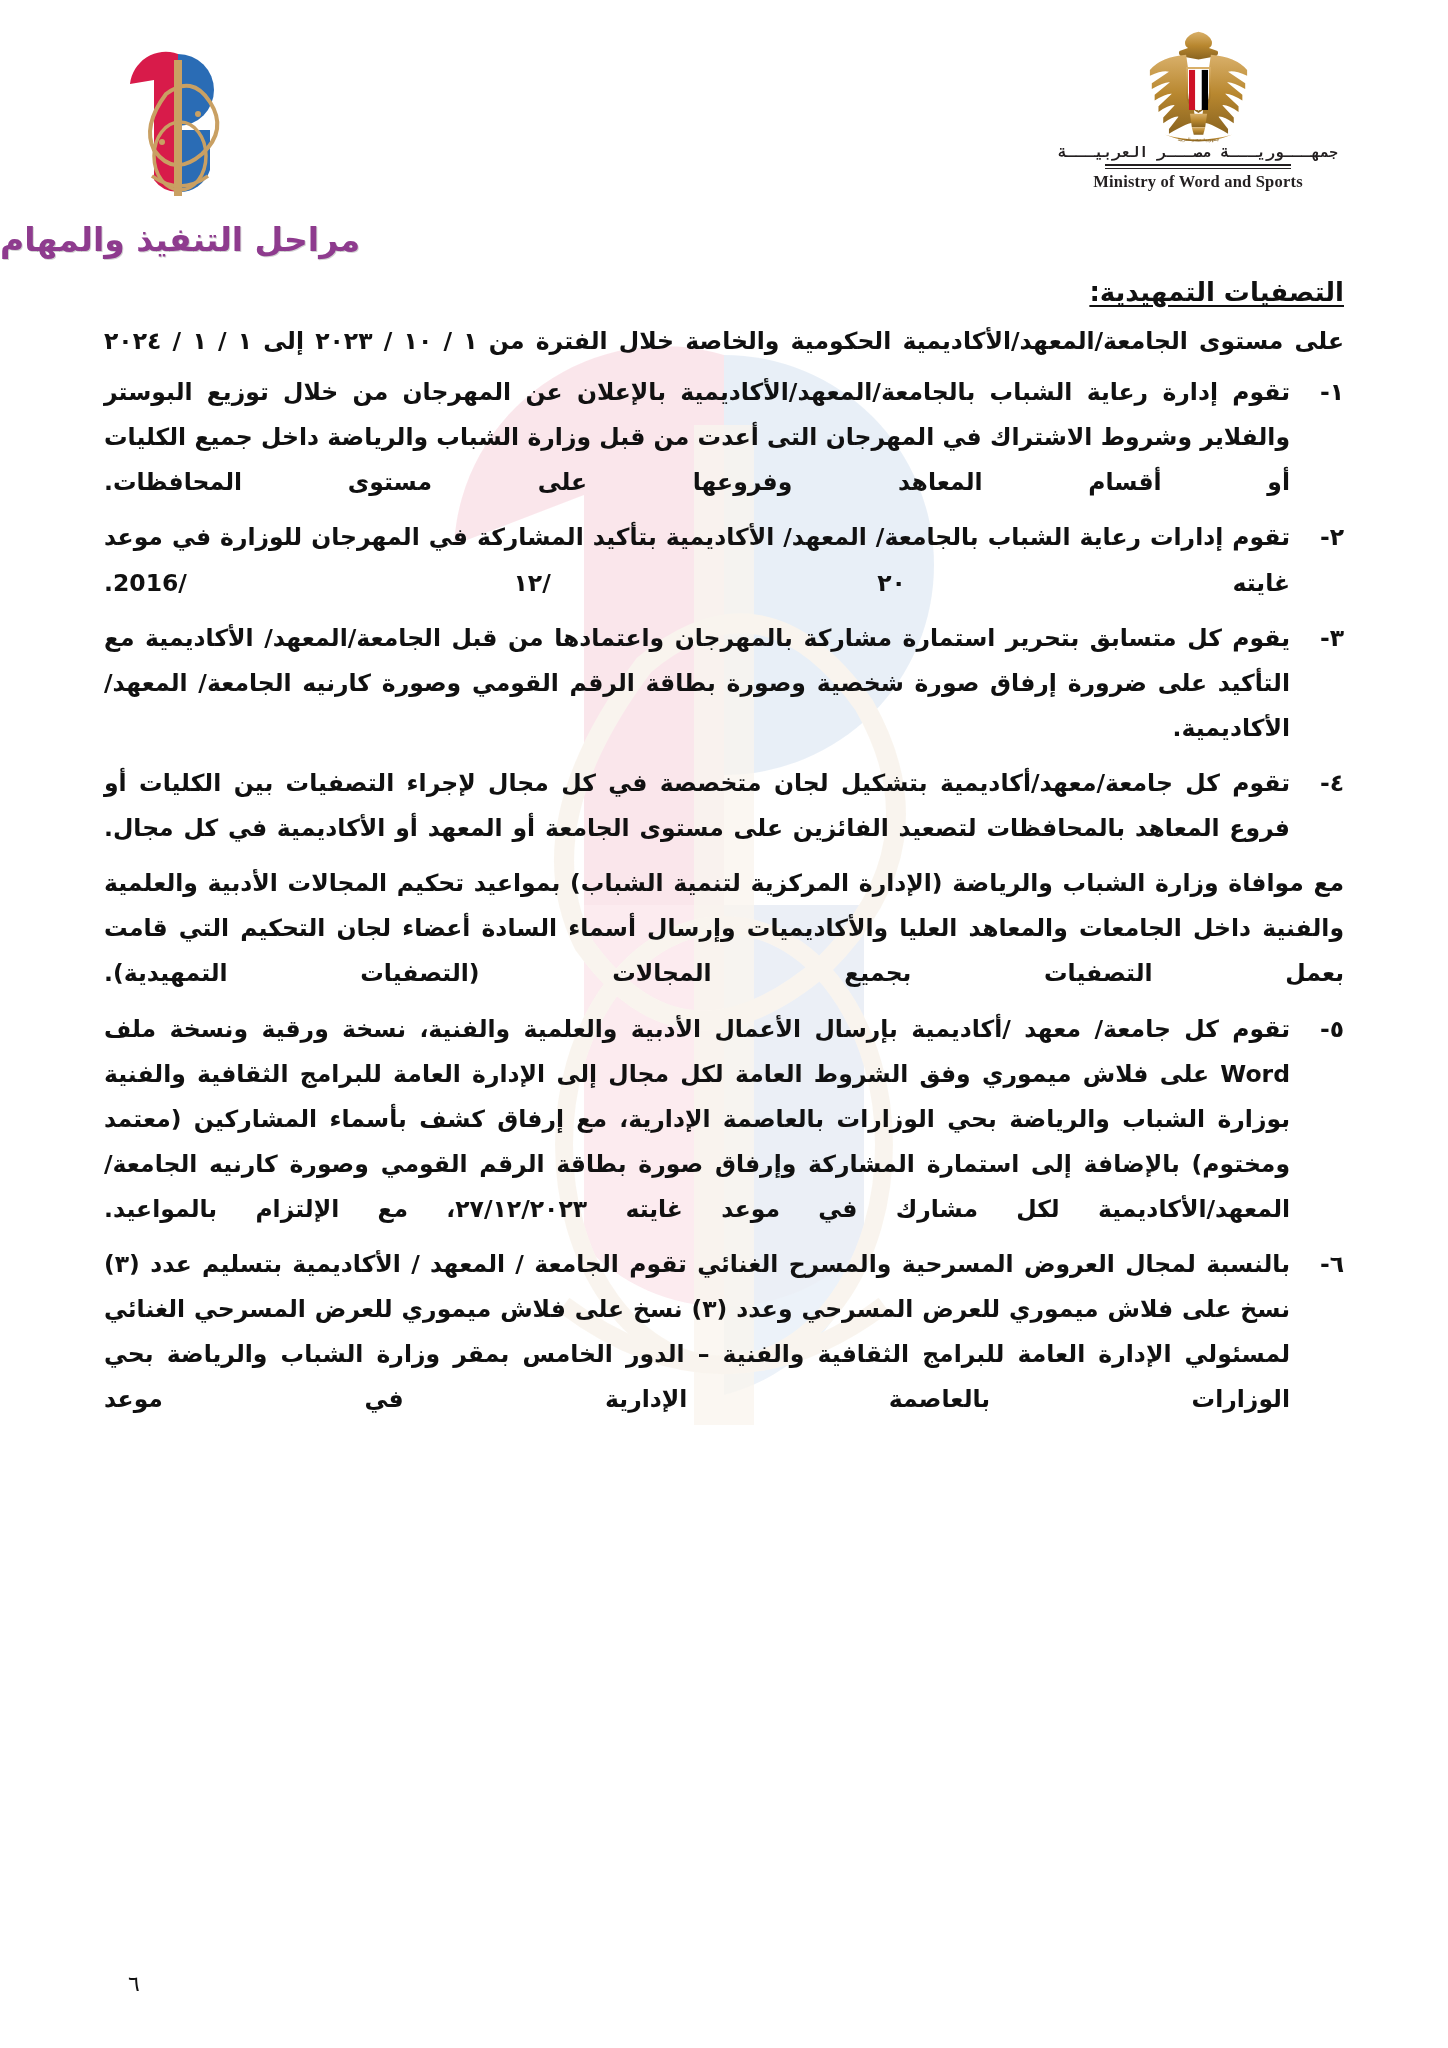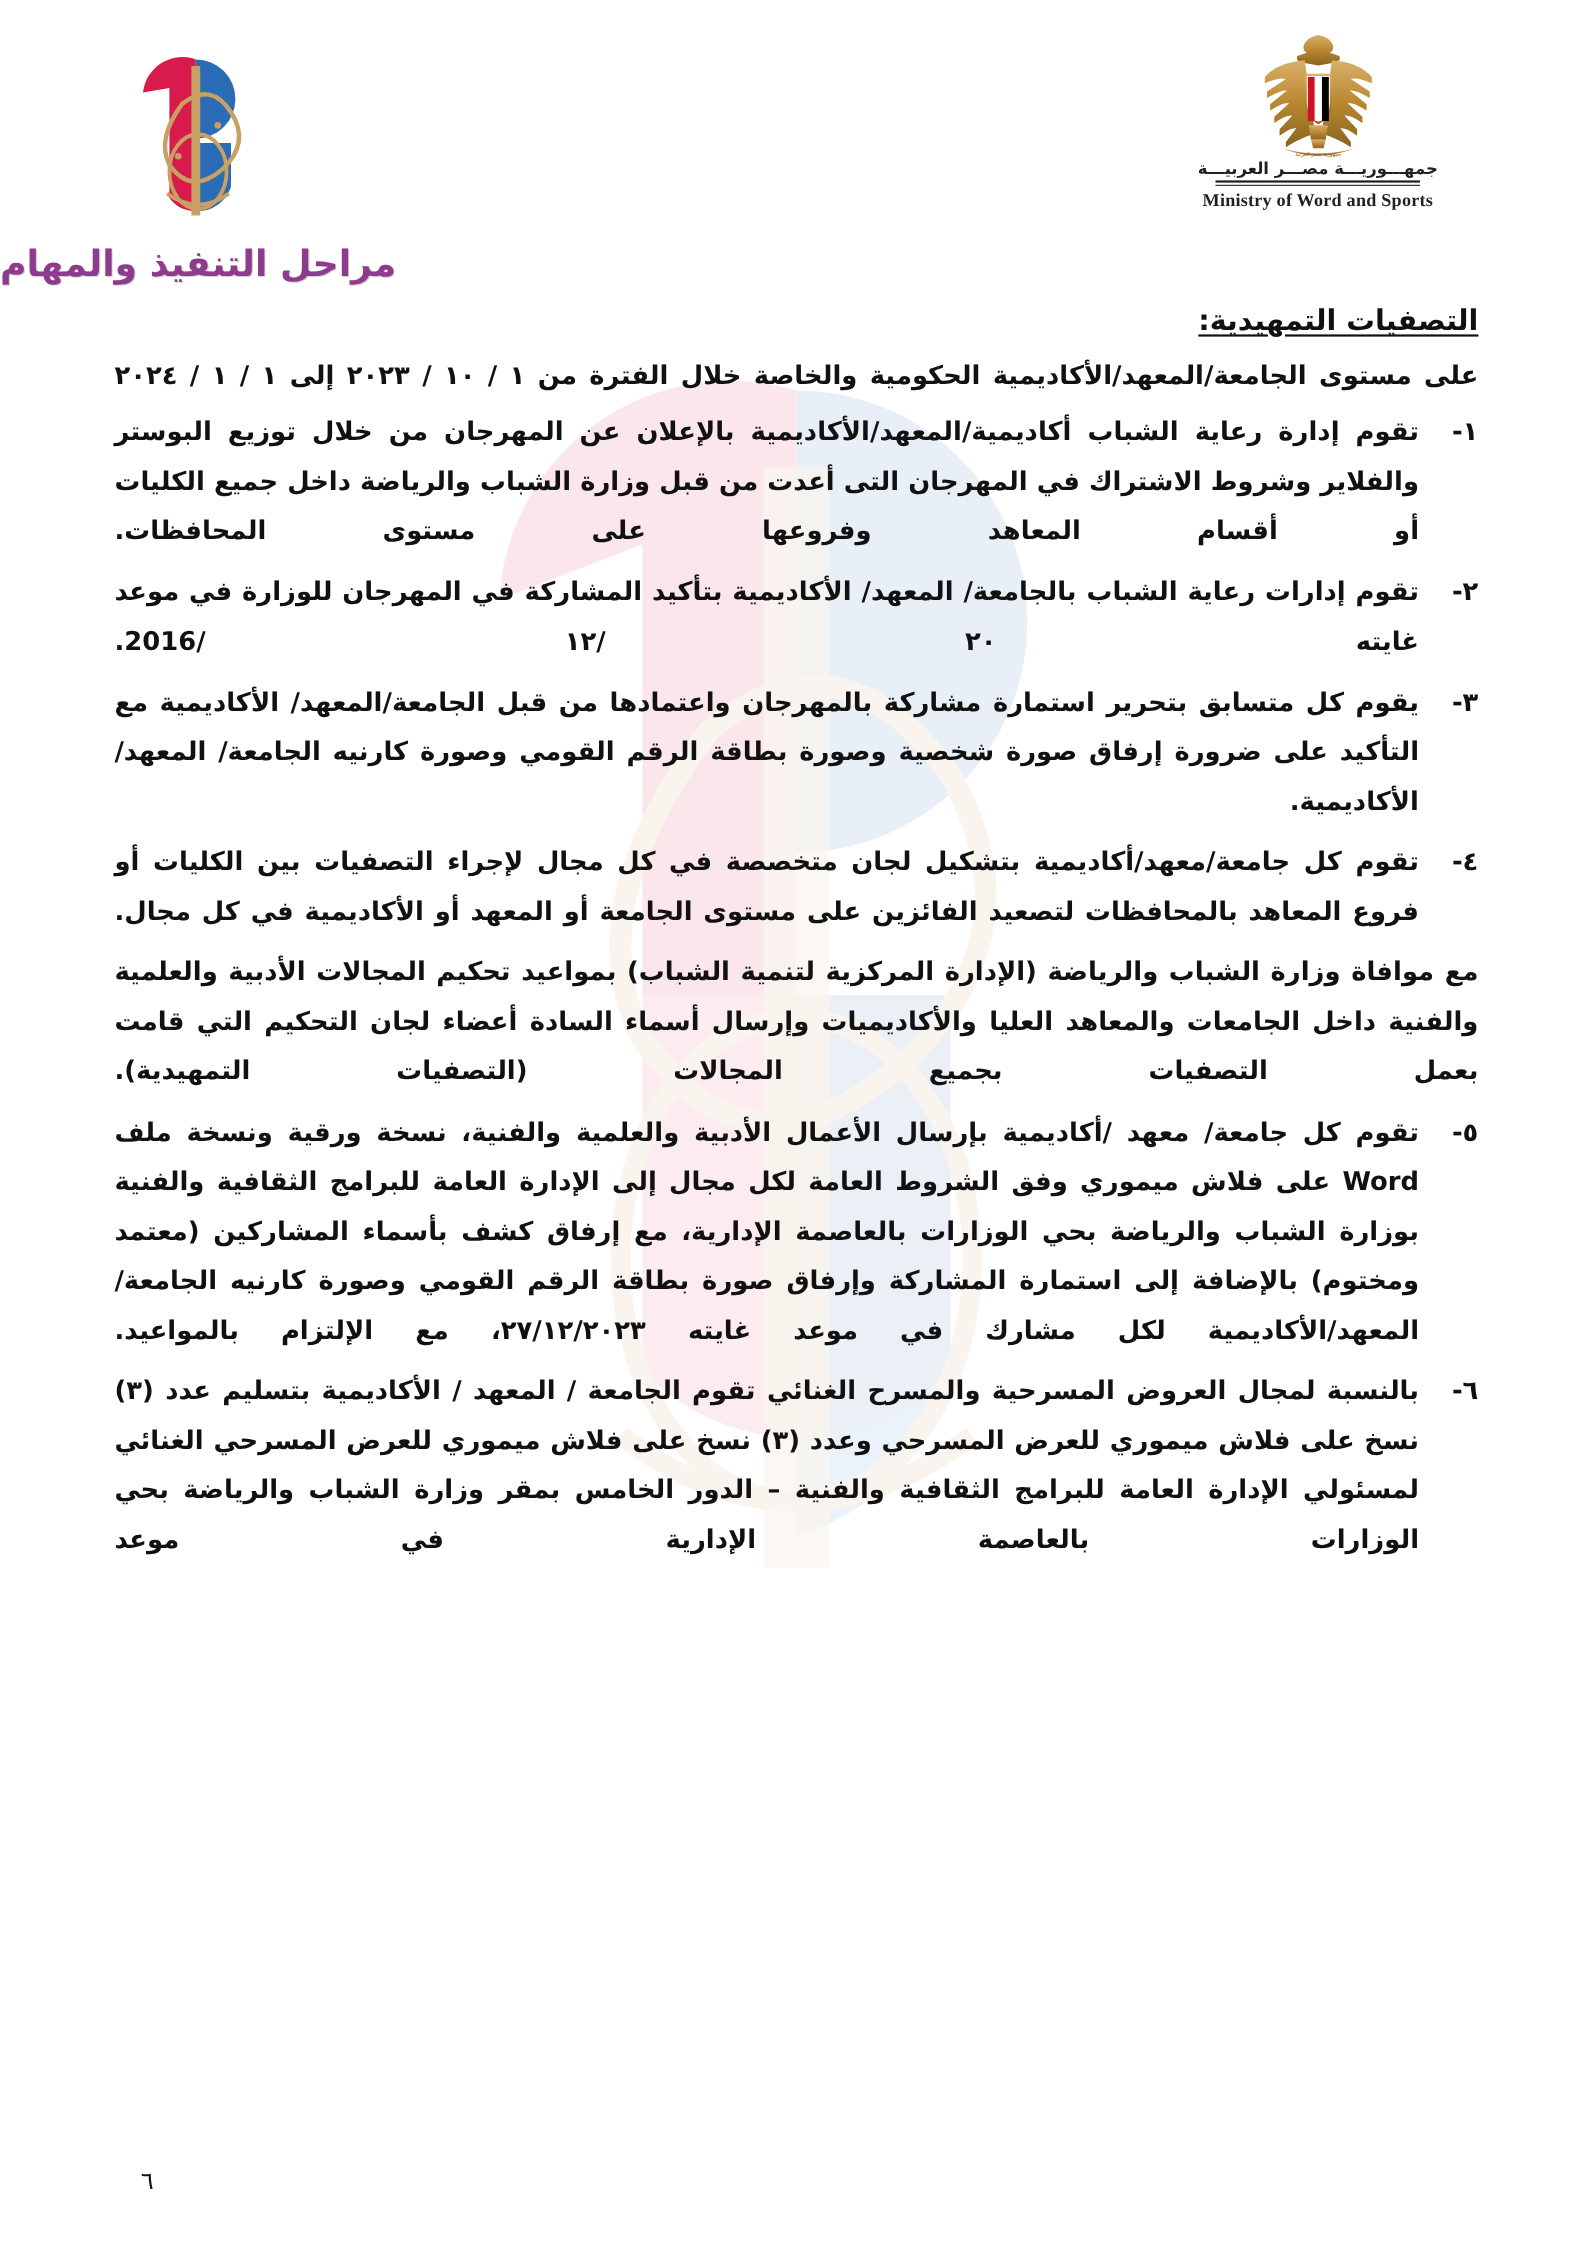--- a/index.html
+++ b/index.html
@@ -64,20 +64,21 @@
     display: block;
     margin: 0 auto;
   }
   .ministry-ar-country {
     font-size: 15px;
     color: #231f20;
     font-weight: bold;
     letter-spacing: 2px;
     margin-top: -4px;
     line-height: 1;
+    font-family: Liberation Mono, monospace;
   }
   .ministry-rule {
     width: 186px;
     height: 1.5px;
     background: #231f20;
     margin: 3px auto 2px auto;
   }
   .ministry-ar-name {
     font-size: 31px;
     color: #231f20;
@@ -284,21 +285,21 @@
 
     <div class="section-heading"><span class="u">التصفيات التمهيدية:</span></div>
 
     <p class="lead-para">على مستوى الجامعة/المعهد/الأكاديمية الحكومية والخاصة خلال الفترة من ١ / ١٠ / ٢٠٢٣ إلى ١ / ١ / ٢٠٢٤</p>
 
 
     <ol class="steps">
 
       <li>
         <span class="step-num">١-</span>
-        <span class="step-body">تقوم إدارة رعاية الشباب أكاديمية/المعهد/الأكاديمية بالإعلان عن المهرجان من خلال توزيع البوستر والفلاير وشروط الاشتراك في المهرجان التى أعدت من قبل وزارة الشباب والرياضة داخل جميع الكليات أو أقسام المعاهد وفروعها على مستوى المحافظات.</span>
+        <span class="step-body">تقوم إدارة رعاية الشباب بالجامعة/المعهد/الأكاديمية بالإعلان عن المهرجان من خلال توزيع البوستر والفلاير وشروط الاشتراك في المهرجان التى أعدت من قبل وزارة الشباب والرياضة داخل جميع الكليات أو أقسام المعاهد وفروعها على مستوى المحافظات.</span>
       </li>
 
       <li>
         <span class="step-num">٢-</span>
         <span class="step-body">تقوم إدارات رعاية الشباب بالجامعة/ المعهد/ الأكاديمية بتأكيد المشاركة في المهرجان للوزارة في موعد غايته ٢٠ /١٢ /2016.</span>
       </li>
 
       <li>
         <span class="step-num">٣-</span>
         <span class="step-body">يقوم كل متسابق بتحرير استمارة مشاركة بالمهرجان واعتمادها من قبل الجامعة/المعهد/ الأكاديمية مع التأكيد على ضرورة إرفاق صورة شخصية وصورة بطاقة الرقم القومي وصورة كارنيه الجامعة/ المعهد/ الأكاديمية.</span>

